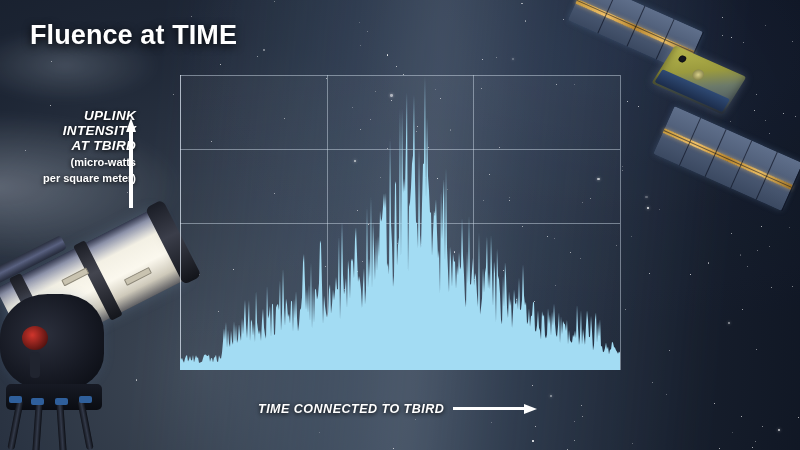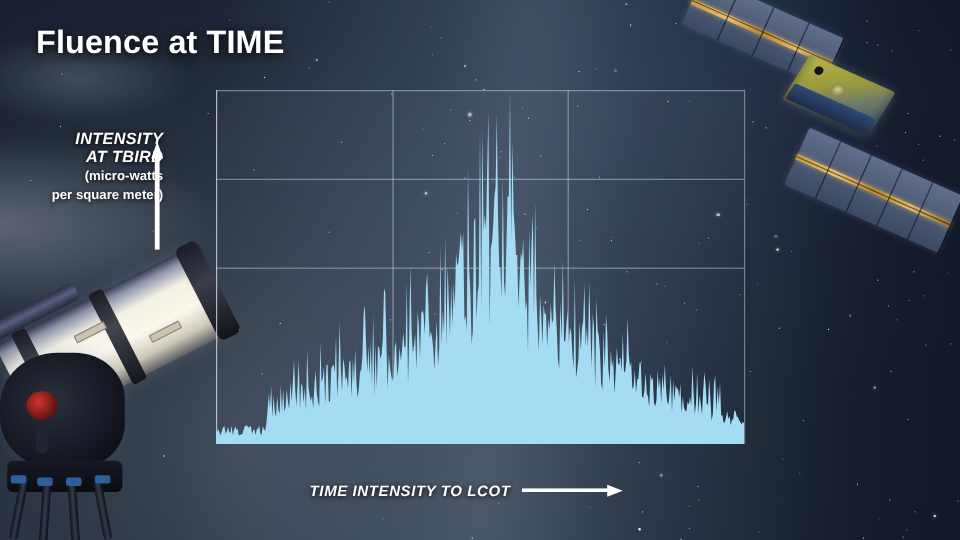--- a/index.html
+++ b/index.html
@@ -397,20 +397,21 @@
     <div class="leg" style="left:96px;top:162px;height:50px;transform:rotate(-11deg)"></div>
     <div class="footblue" style="left:23px;top:158px"></div>
     <div class="footblue" style="left:45px;top:160px"></div>
     <div class="footblue" style="left:69px;top:160px"></div>
     <div class="footblue" style="left:93px;top:158px"></div>
   </div>
 
   <div id="title">Fluence at TIME</div>
 
   <div id="ylabelWrap">
+    <div class="l1">UPLINK</div>
     <div class="l1">INTENSITY</div>
     <div class="l1">AT TBIRD</div>
     <div class="l2">(micro-watts</div>
     <div class="l2">per square meter)</div>
   </div>
   <div id="yarrow">
     <div class="hd"></div>
       <div class="sh"></div>
   </div>
 
@@ -427,20 +428,20 @@
     <div class="axis" id="axisY"></div>
     <div class="axis" id="axisX"></div>
     <svg id="series" viewBox="0 0 440 295" preserveAspectRatio="none">
       <path id="seriesPath" fill="#A3DCF3" stroke="none" d="M 0.00 295 L 0.00 282.66 L 1.00 284.85 L 2.00 282.66 L 3.00 285.77 L 4.00 287.76 L 5.00 283.46 L 6.00 281.01 L 7.00 280.09 L 8.00 286.40 L 9.00 284.38 L 10.00 280.90 L 11.00 284.92 L 12.00 285.56 L 13.00 279.89 L 14.00 287.40 L 15.00 283.55 L 16.00 280.15 L 17.00 283.09 L 18.00 282.29 L 19.00 287.76 L 20.00 287.80 L 21.00 286.97 L 22.00 286.73 L 23.00 283.30 L 24.00 280.20 L 25.00 279.62 L 26.00 279.76 L 27.00 281.11 L 28.00 281.02 L 29.00 279.59 L 30.00 286.69 L 31.00 283.29 L 32.00 283.04 L 33.00 287.53 L 34.00 282.65 L 35.00 282.01 L 36.00 279.80 L 37.00 286.26 L 38.00 287.23 L 39.00 280.17 L 40.00 282.98 L 41.00 283.84 L 42.00 277.70 L 43.00 266.37 L 44.00 253.25 L 45.00 265.02 L 46.00 246.97 L 47.00 272.97 L 48.00 254.65 L 49.00 268.33 L 50.00 272.11 L 51.00 255.86 L 52.00 266.61 L 53.00 269.85 L 54.00 246.17 L 55.00 266.98 L 56.00 249.67 L 57.00 267.89 L 58.00 264.25 L 59.00 249.30 L 60.00 259.96 L 61.00 266.00 L 62.00 242.90 L 63.00 259.58 L 64.00 244.20 L 65.00 224.81 L 66.00 249.81 L 67.00 263.27 L 68.00 245.28 L 69.00 225.08 L 70.00 266.31 L 71.00 244.48 L 72.00 246.99 L 73.00 260.75 L 74.00 248.38 L 75.00 267.32 L 76.00 215.75 L 77.00 247.14 L 78.00 254.64 L 79.00 259.30 L 80.00 255.08 L 81.00 265.90 L 82.00 245.46 L 83.00 233.55 L 84.00 252.59 L 85.00 259.74 L 86.00 263.76 L 87.00 210.49 L 88.00 243.62 L 89.00 240.02 L 90.00 230.74 L 91.00 262.33 L 92.00 229.40 L 93.00 228.79 L 94.00 259.20 L 95.00 260.02 L 96.00 232.66 L 97.00 230.06 L 98.00 229.04 L 99.00 235.24 L 100.00 204.99 L 101.00 256.07 L 102.00 237.75 L 103.00 193.33 L 104.00 232.15 L 105.00 251.10 L 106.00 223.49 L 107.00 229.59 L 108.00 241.91 L 109.00 238.84 L 110.00 248.67 L 111.00 226.40 L 112.00 225.87 L 113.00 256.63 L 114.00 223.86 L 115.00 243.47 L 116.00 216.10 L 117.00 242.82 L 118.00 256.45 L 119.00 249.32 L 120.00 235.04 L 121.00 233.33 L 122.00 222.15 L 123.00 187.14 L 124.00 179.06 L 125.00 209.55 L 126.00 234.78 L 127.00 213.96 L 128.00 237.73 L 129.00 209.39 L 130.00 246.51 L 131.00 187.55 L 132.00 254.07 L 133.00 211.40 L 134.00 248.07 L 135.00 213.84 L 136.00 214.80 L 137.00 224.45 L 138.00 220.51 L 139.00 207.92 L 140.00 165.40 L 141.00 168.43 L 142.00 209.81 L 143.00 249.20 L 144.00 220.56 L 145.00 230.94 L 146.00 237.92 L 147.00 242.44 L 148.00 238.97 L 149.00 214.52 L 150.00 209.35 L 151.00 238.69 L 152.00 229.83 L 153.00 214.52 L 154.00 225.54 L 155.00 216.80 L 156.00 202.05 L 157.00 214.23 L 158.00 214.35 L 159.00 160.62 L 160.00 244.76 L 161.00 206.41 L 162.00 146.04 L 163.00 199.61 L 164.00 219.20 L 165.00 213.88 L 166.00 202.91 L 167.00 232.89 L 168.00 184.96 L 169.00 194.71 L 170.00 223.77 L 171.00 186.49 L 172.00 183.50 L 173.00 186.83 L 174.00 203.50 L 175.00 164.17 L 176.00 152.34 L 177.00 180.10 L 178.00 207.01 L 179.00 200.96 L 180.00 205.80 L 181.00 214.66 L 182.00 233.00 L 183.00 210.11 L 184.00 192.98 L 185.00 229.50 L 186.00 214.71 L 187.00 130.89 L 188.00 213.00 L 189.00 183.52 L 190.00 203.16 L 191.00 121.47 L 192.00 213.70 L 193.00 146.31 L 194.00 176.22 L 195.00 205.39 L 196.00 162.63 L 197.00 196.26 L 198.00 160.80 L 199.00 182.08 L 200.00 135.78 L 201.00 146.69 L 202.00 143.82 L 203.00 131.66 L 204.00 118.26 L 205.00 133.33 L 206.00 117.87 L 207.00 191.71 L 208.00 188.07 L 209.00 199.79 L 210.00 62.46 L 211.00 148.52 L 212.00 169.13 L 213.00 211.99 L 214.00 200.84 L 215.00 109.14 L 216.00 106.27 L 217.00 191.14 L 218.00 170.38 L 219.00 162.16 L 220.00 32.82 L 221.00 183.64 L 222.00 32.89 L 223.00 118.01 L 224.00 103.62 L 225.00 116.84 L 226.00 65.70 L 227.00 17.46 L 228.00 197.64 L 229.00 131.64 L 230.00 127.17 L 231.00 112.62 L 232.00 88.77 L 233.00 80.54 L 234.00 19.83 L 235.00 104.40 L 236.00 147.15 L 237.00 148.14 L 238.00 173.39 L 239.00 72.55 L 240.00 160.02 L 241.00 172.93 L 242.00 129.05 L 243.00 88.62 L 244.00 88.93 L 245.00 1.22 L 246.00 124.36 L 247.00 42.34 L 248.00 100.97 L 249.00 115.73 L 250.00 137.42 L 251.00 137.45 L 252.00 180.93 L 253.00 157.41 L 254.00 135.46 L 255.00 141.33 L 256.00 124.21 L 257.00 157.52 L 258.00 183.14 L 259.00 175.21 L 260.00 218.45 L 261.00 115.33 L 262.00 164.64 L 263.00 126.18 L 264.00 103.93 L 265.00 186.42 L 266.00 93.11 L 267.00 172.36 L 268.00 195.80 L 269.00 217.78 L 270.00 171.18 L 271.00 186.52 L 272.00 211.95 L 273.00 178.78 L 274.00 186.81 L 275.00 186.28 L 276.00 213.99 L 277.00 190.59 L 278.00 200.21 L 279.00 177.12 L 280.00 194.39 L 281.00 191.44 L 282.00 143.05 L 283.00 181.09 L 284.00 199.87 L 285.00 224.56 L 286.00 232.59 L 287.00 175.73 L 288.00 208.56 L 289.00 140.34 L 290.00 209.05 L 291.00 209.81 L 292.00 195.59 L 293.00 182.86 L 294.00 210.97 L 295.00 197.90 L 296.00 202.07 L 297.00 219.77 L 298.00 232.05 L 299.00 157.04 L 300.00 239.75 L 301.00 232.82 L 302.00 223.61 L 303.00 192.65 L 304.00 217.75 L 305.00 198.06 L 306.00 192.32 L 307.00 161.10 L 308.00 213.65 L 309.00 197.52 L 310.00 214.67 L 311.00 159.95 L 312.00 196.80 L 313.00 231.33 L 314.00 186.10 L 315.00 198.83 L 316.00 248.04 L 317.00 173.49 L 318.00 200.69 L 319.00 204.61 L 320.00 218.41 L 321.00 244.78 L 322.00 249.52 L 323.00 200.74 L 324.00 232.23 L 325.00 187.31 L 326.00 201.10 L 327.00 232.36 L 328.00 243.24 L 329.00 216.35 L 330.00 231.12 L 331.00 224.08 L 332.00 253.10 L 333.00 236.80 L 334.00 214.46 L 335.00 227.72 L 336.00 229.52 L 337.00 221.94 L 338.00 234.62 L 339.00 202.38 L 340.00 234.96 L 341.00 234.60 L 342.00 225.04 L 343.00 189.33 L 344.00 220.54 L 345.00 230.58 L 346.00 226.69 L 347.00 249.27 L 348.00 246.78 L 349.00 233.26 L 350.00 252.00 L 351.00 241.29 L 352.00 240.46 L 353.00 227.07 L 354.00 227.42 L 355.00 255.44 L 356.00 256.66 L 357.00 250.40 L 358.00 235.24 L 359.00 252.85 L 360.00 255.50 L 361.00 264.57 L 362.00 236.32 L 363.00 241.86 L 364.00 239.43 L 365.00 260.93 L 366.00 263.61 L 367.00 259.42 L 368.00 232.99 L 369.00 249.04 L 370.00 239.50 L 371.00 260.86 L 372.00 236.39 L 373.00 250.45 L 374.00 228.43 L 375.00 248.72 L 376.00 259.69 L 377.00 262.01 L 378.00 251.52 L 379.00 237.61 L 380.00 268.14 L 381.00 241.29 L 382.00 259.29 L 383.00 246.05 L 384.00 248.62 L 385.00 249.40 L 386.00 255.95 L 387.00 244.83 L 388.00 269.20 L 389.00 255.07 L 390.00 265.14 L 391.00 267.10 L 392.00 267.77 L 393.00 259.49 L 394.00 262.35 L 395.00 255.50 L 396.00 263.17 L 397.00 229.69 L 398.00 252.71 L 399.00 270.10 L 400.00 261.01 L 401.00 235.00 L 402.00 269.50 L 403.00 253.95 L 404.00 261.64 L 405.00 269.90 L 406.00 250.27 L 407.00 235.29 L 408.00 245.17 L 409.00 262.18 L 410.00 261.82 L 411.00 240.79 L 412.00 256.17 L 413.00 275.57 L 414.00 269.90 L 415.00 244.46 L 416.00 237.49 L 417.00 267.86 L 418.00 246.93 L 419.00 261.74 L 420.00 243.89 L 421.00 271.42 L 422.00 270.91 L 423.00 277.29 L 424.00 276.62 L 425.00 273.01 L 426.00 267.62 L 427.00 274.18 L 428.00 271.49 L 429.00 279.37 L 430.00 274.54 L 431.00 274.56 L 432.00 266.64 L 433.00 267.82 L 434.00 272.06 L 435.00 272.76 L 436.00 275.18 L 437.00 276.81 L 438.00 278.63 L 439.00 276.42 L 440.00 277.76 L 440.00 295 Z"></path>
     </svg>
     <div id="yticks"></div>
     <div id="xticks"></div>
   </div>
 
   <div id="xlabelWrap">
-    <div id="xlabelText">TIME INTENSITY TO LCOT</div>
+    <div id="xlabelText">TIME CONNECTED TO TBIRD</div>
     <div id="xarrow">
       <div class="sh"></div>
         <div class="hd"></div>
     </div>
   </div>
 
 </div>
 
 </body></html>

